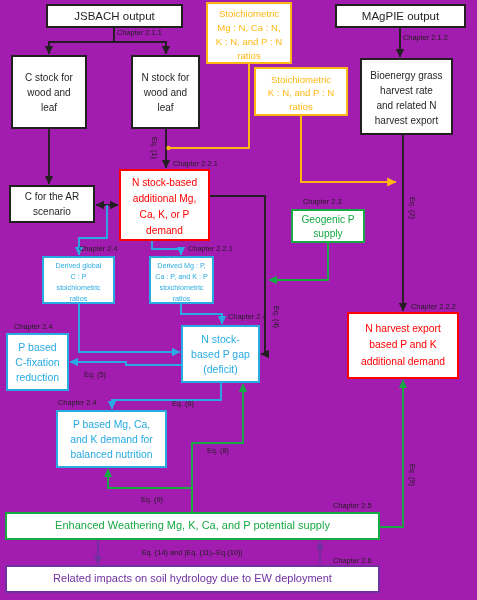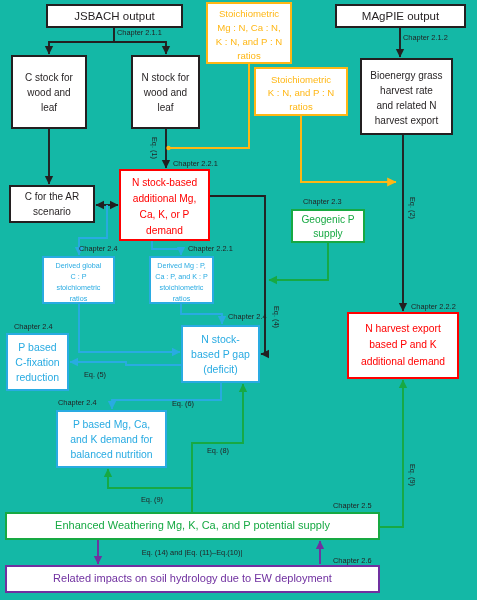--- a/index.html
+++ b/index.html
@@ -1,16 +1,16 @@
 <!DOCTYPE html>
 <html><head>
 <meta charset="utf-8">
 <style>
   html,body{margin:0;padding:0;background:#ffffff;}
-  #page{position:relative;width:477px;height:600px;background:#14b8a6;overflow:hidden;
+  #page{position:relative;width:477px;height:600px;background:#a21caf;overflow:hidden;
         font-family:"Liberation Sans", sans-serif;}
   svg#diagram{position:absolute;left:0;top:0;width:477px;height:600px;}
   .boxtext{ text-anchor:middle; dominant-baseline:middle; }
   .chapter{ font-size:7.4px; fill:#231f20; text-anchor:start; dominant-baseline:middle; font-family:"Liberation Sans", sans-serif;}
   .eqlabel{ font-size:7.4px; fill:#231f20; text-anchor:middle; dominant-baseline:middle; font-family:"Liberation Sans", sans-serif;}
   .eqvert{ font-size:7.4px; fill:#231f20; text-anchor:middle; dominant-baseline:middle; font-family:"Liberation Sans", sans-serif;}
 </style>
 </head>
 <body>
 

